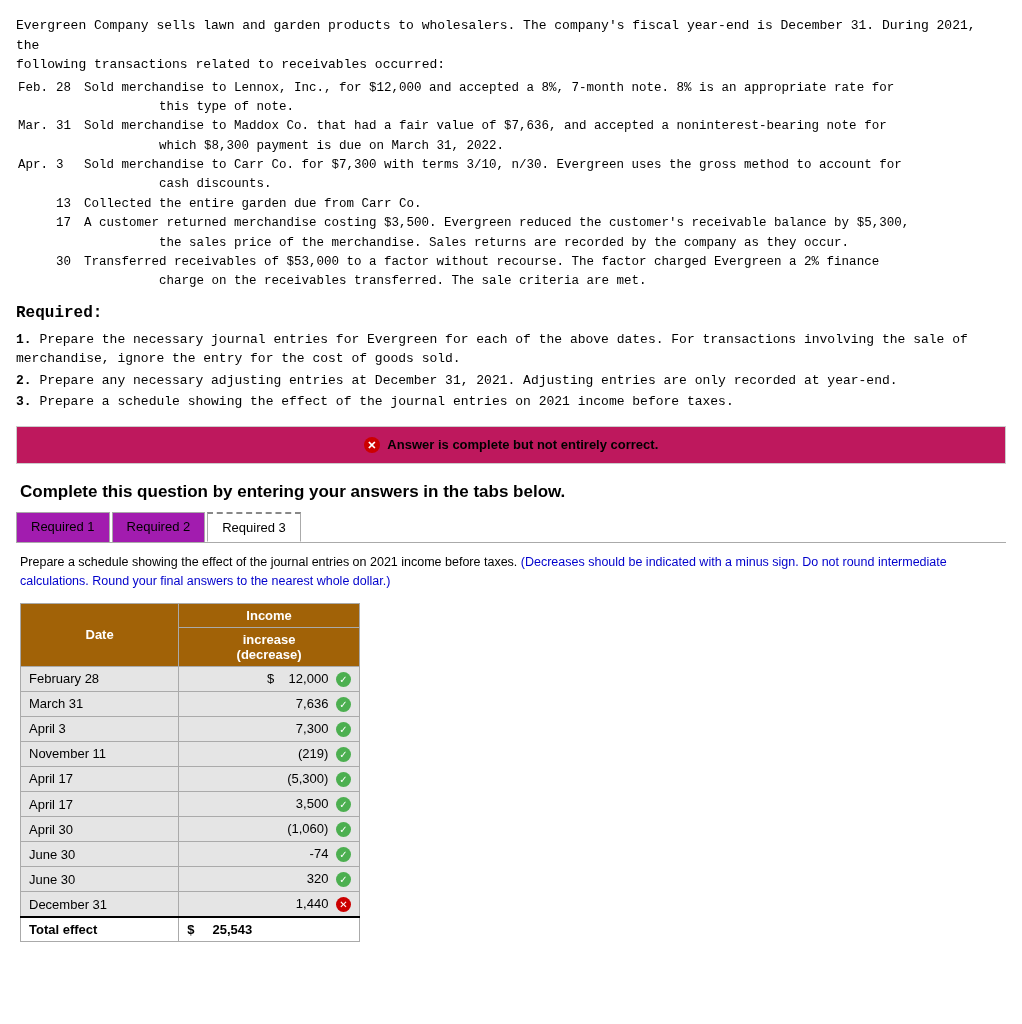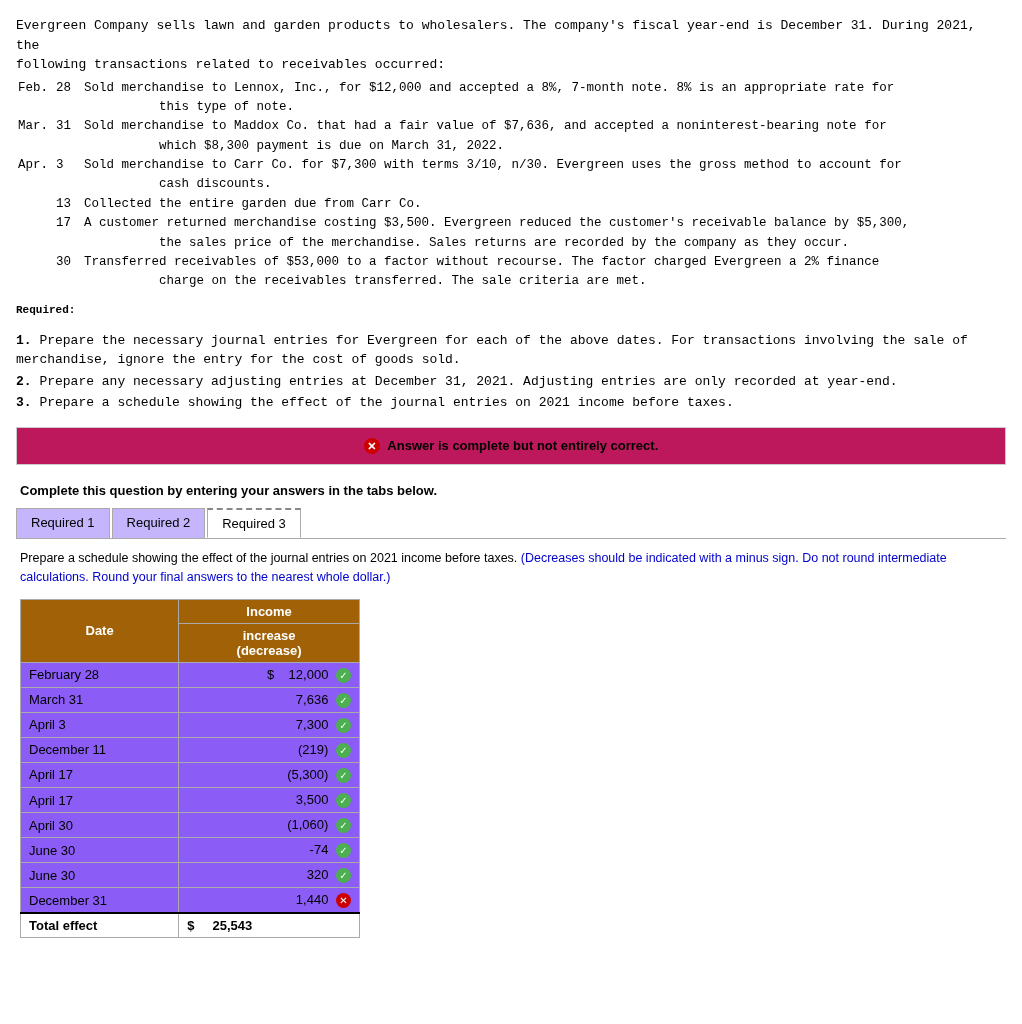--- a/index.html
+++ b/index.html
@@ -28,22 +28,22 @@
     .transaction-block td {
       vertical-align: top;
       padding: 0 2px;
     }
     .td-month { width: 38px; }
     .td-day { width: 28px; }
     .td-desc { }
 
     .required-label {
       font-weight: bold;
-      font-size: 11px;
-      margin-bottom: 15px;
+      font-size: 16px;
+      margin-bottom: 8px;
     }
     .required-item {
       font-size: 13px;
       line-height: 1.5;
       margin-bottom: 2px;
     }
     .required-item b { font-weight: bold; }
 
     .answer-banner {
       background: #be185d;
@@ -66,39 +66,39 @@
       font-size: 11px;
       font-weight: bold;
       margin-right: 4px;
       vertical-align: middle;
     }
     .answer-banner span {
       font-weight: bold;
     }
 
     .complete-text {
-      font-size: 13px;
+      font-size: 17px;
       font-family: Arial, sans-serif;
       font-weight: bold;
       padding: 8px 0 10px 4px;
     }
 
     .tabs-container {
       display: flex;
       border-bottom: 1px solid #aaa;
       margin-bottom: 0;
       font-family: Arial, sans-serif;
     }
     .tab {
       border: 1px solid #aaa;
       border-bottom: none;
       padding: 6px 14px;
       cursor: pointer;
       font-size: 13px;
-      background: #c4b5fd;
+      background: #a21caf;
       margin-right: 2px;
     }
     .tab.active {
       background: #fff;
       border-bottom: 1px solid #fff;
       position: relative;
       z-index: 1;
       border-top: 2px dashed #888;
     }
 
@@ -132,21 +132,21 @@
       text-align: center;
       font-weight: bold;
     }
     .schedule-table thead tr th.date-col {
       width: 140px;
     }
     .schedule-table thead tr th.income-col {
       width: 160px;
     }
     .schedule-table tbody tr td {
-      background: #8b5cf6;
+      background: #e5e5e5;
     }
     .schedule-table tbody tr td.date-cell {
       font-size: 13px;
     }
     .schedule-table tbody tr td.value-cell {
       text-align: right;
       position: relative;
     }
     .schedule-table tfoot tr td {
       font-weight: bold;
@@ -293,21 +293,21 @@
         &nbsp;&nbsp;&nbsp;&nbsp;&nbsp;&nbsp;7,636 <span class="check-green">✓</span>
       </td>
     </tr>
         <tr>
       <td class="date-cell">April 3</td>
       <td class="value-cell">
         &nbsp;&nbsp;&nbsp;&nbsp;&nbsp;&nbsp;7,300 <span class="check-green">✓</span>
       </td>
     </tr>
         <tr>
-      <td class="date-cell">December 11</td>
+      <td class="date-cell">November 11</td>
       <td class="value-cell">
         &nbsp;&nbsp;&nbsp;&nbsp;&nbsp;&nbsp;(219) <span class="check-green">✓</span>
       </td>
     </tr>
         <tr>
       <td class="date-cell">April 17</td>
       <td class="value-cell">
         &nbsp;&nbsp;&nbsp;&nbsp;&nbsp;&nbsp;(5,300) <span class="check-green">✓</span>
       </td>
     </tr>

